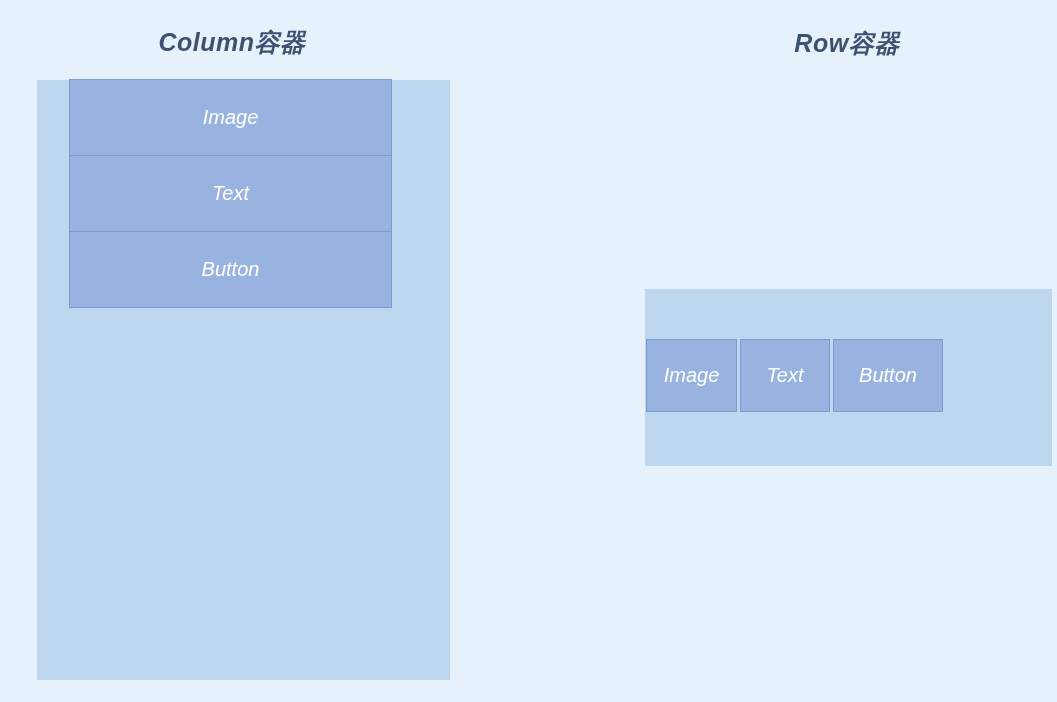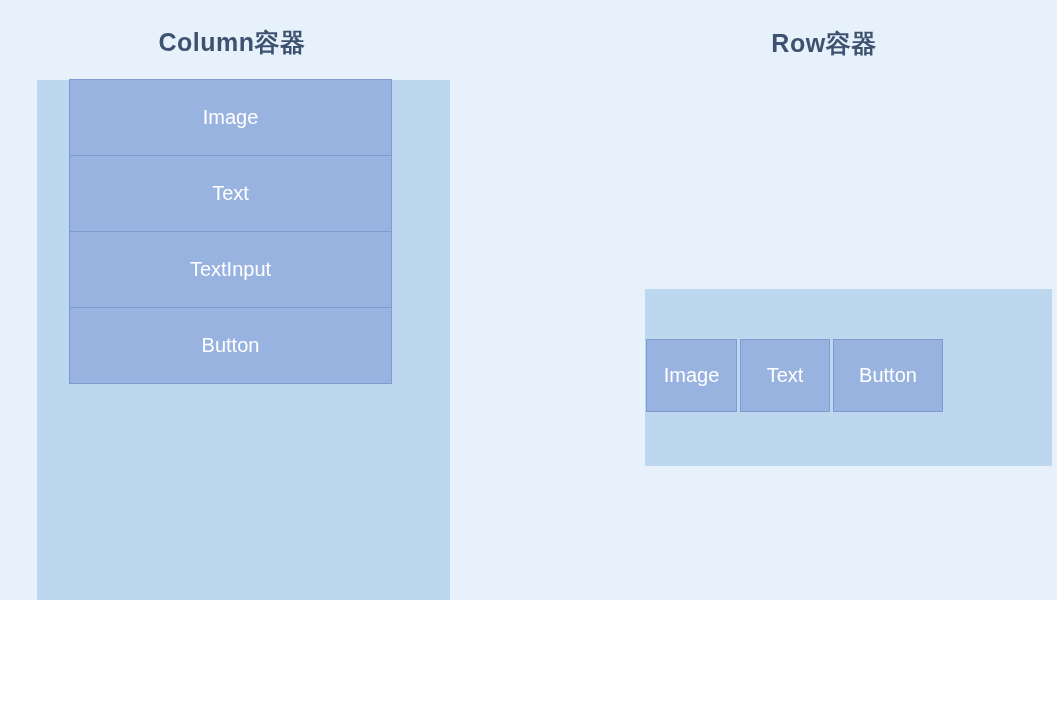--- a/index.html
+++ b/index.html
@@ -4,39 +4,40 @@
 <style>
   html, body {
     margin: 0;
     padding: 0;
     background: #ffffff;
     font-family: "Liberation Sans", "DejaVu Sans", sans-serif;
   }
   .canvas {
     position: relative;
     width: 1057px;
-    height: 600px;
+    height: 702px;
     background: #E7F1FC;
     overflow: hidden;
+    font-style: italic;
   }
   .section-title {
     position: absolute;
     text-align: center;
     font-size: 25px;
     font-weight: bold;
     color: #3E5270;
     letter-spacing: 0.5px;
   }
   .title-column {
     left: 37px;
     top: 26px;
     width: 390px;
   }
   .title-row {
-    left: 624px;
+    left: 647px;
     top: 27px;
     width: 400px;
   }
   .container-box {
     position: absolute;
     background: #BDD7EE;
     padding-left: 23px;
   }
   .column-container {
     left: 37px;
@@ -98,21 +99,20 @@
 <div class="canvas">
 
   <div class="section-title title-column">Column容器</div>
 
   <div class="section-title title-row">Row容器</div>
 
   <div class="container-box column-container">
     <div class="column-stack">
       <div class="column-item">Image</div>
       <div class="column-item">Text</div>
-      <div class="column-item">TextInput</div>
       <div class="column-item">Button</div>
     </div>
   </div>
 
   <div class="container-box row-container">
     <div class="row-strip">
       <div class="row-item row-item-image">Image</div>
       <div class="row-item row-item-text">Text</div>
       <div class="row-item row-item-button">Button</div>
     </div>

